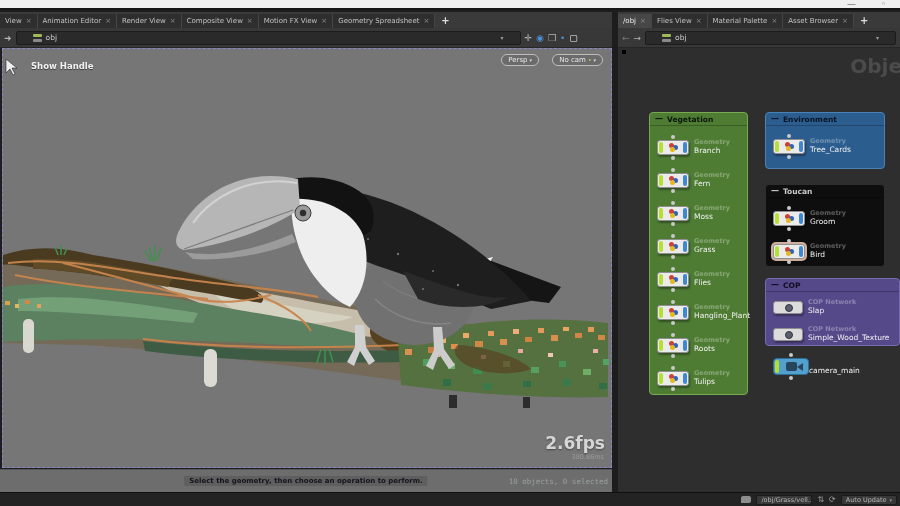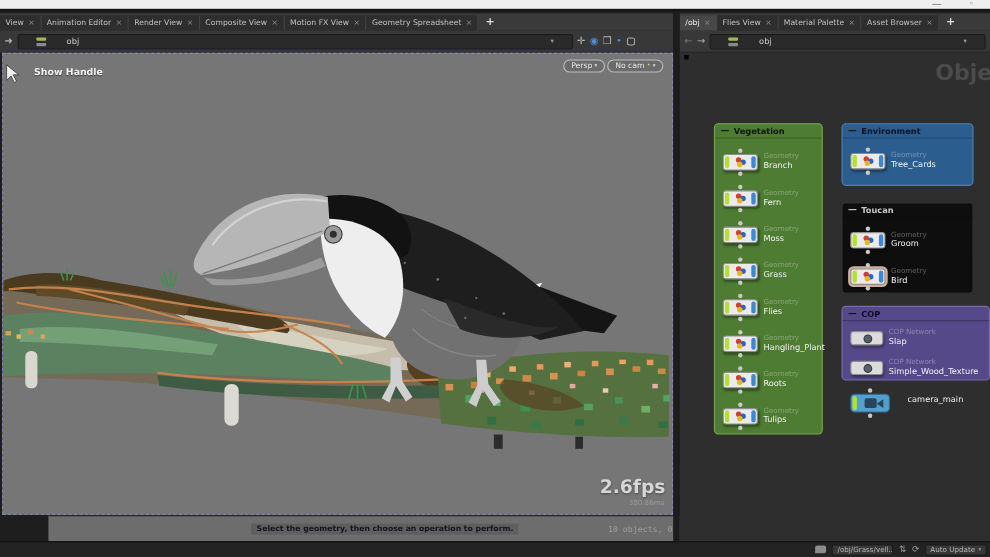--- a/index.html
+++ b/index.html
@@ -14,41 +14,41 @@
   
   .tabbar { top:12px; height:16px; background:#3a3a3a; display:flex; align-items:flex-end; overflow:hidden; }
   .tab { height:14px; background:#2e2e2e; border-right:1px solid #454545; color:#c3c3c3;
          font-size:7px; line-height:14px; padding:0 5px; display:flex; gap:4px; align-items:center; white-space:nowrap; }
   .tab .x { color:#8a8a8a; font-size:7px; }
   .tab.active { background:#474747; color:#eee; }
   .plusbtn { color:#ddd; font-size:10px; line-height:14px; padding:0 6px; font-weight:bold; }
   .toolbar { top:28px; height:20px; background:#383838; border-bottom:1px solid #262626;
              display:flex; align-items:center; gap:4px; padding:0 4px; }
   .pathfield { height:14px; background:#2a2a2a; border:1px solid #1c1c1c; border-radius:2px;
-               display:flex; align-items:center; gap:19px; padding:0 16px; color:#cfcfcf; font-size:7.5px; flex:1; }
+               display:flex; align-items:center; gap:4px; padding:0 16px; color:#cfcfcf; font-size:7.5px; flex:1; }
   .nodeico { width:9px; height:8px; position:relative; flex:none; }
   .nodeico i { position:absolute; left:0; width:9px; height:3px; border-radius:1px; display:block; }
   .nodeico i.a { top:0; background:#9fb85a; }
   .nodeico i.b { bottom:0; background:#8a8a8a; }
   .caret { margin-left:auto; color:#9a9a9a; font-size:6px; }
   .tbico { color:#b5b5b5; font-size:9px; line-height:18px; flex:none; }
 
   
   #viewport { left:2px; top:48px; width:610px; height:420px; background:#767676;
               border:1px dashed #8787c6; }
   #show-handle { left:28px; top:12px; color:#f2f2f2; font-size:8.5px; font-weight:bold; text-shadow:0 1px 1px rgba(0,0,0,.5); }
   .vp-pill { top:5px; height:12px; border:1px solid #bdbdbd; border-radius:7px; background:rgba(90,90,90,.35);
              color:#e8e8e8; font-size:7px; line-height:10px; padding:0 6px; display:flex; align-items:center; gap:2px; }
   .vp-pill .c { font-size:5px; color:#ddd; }
   .vp-pill .dot { color:#d8c85a; font-size:6px; }
   #fps { right:6px; bottom:14px; color:#d6d6d6; font-size:17px; font-weight:bold; text-shadow:0 1px 2px rgba(0,0,0,.4); }
   #frametime { right:7px; bottom:6px; color:#9b9b9b; font-size:6.5px; }
 
   
-  #hintbar { left:0; top:469px; width:612px; height:23px; background:#6d6d6d; border-top:1px solid #575757;margin-left:44px; }
+  #hintbar { left:0; top:469px; width:612px; height:23px; background:#6d6d6d; border-top:1px solid #575757; }
   #hint { left:50%; top:6px; transform:translateX(-50%); background:#5f5f5f; color:#14141e;
           font-size:7px; font-weight:bold; padding:1px 5px; white-space:nowrap; }
   #selstatus { right:4px; top:7px; color:#9aa09e; font-size:7.5px; font-family:"DejaVu Sans Mono", monospace; }
 
   
   #divider { left:612px; top:12px; width:6px; height:480px; background:#1d1d1d; }
 
   
   #rpane { left:618px; top:12px; width:282px; height:480px; }
   #network { left:0; top:36px; width:282px; height:444px; background:#2e2e2e; overflow:hidden; }
@@ -64,41 +64,41 @@
   #g-tou  { left:147px; top:136px; width:120px; height:83px;  background:#0e0e0e; border:1px solid #2e2e2e; }
   #g-cop  { left:147px; top:230px; width:135px; height:68px;  background:#55498a; border:1px solid #776bb0; }
   #g-veg .ghead, #g-env .ghead, #g-cop .ghead { color:#0c140a; }
   #g-env .ghead { color:#081220; }
   #g-cop .ghead { color:#100c20; }
   #g-tou .ghead { color:#c9c9c9; }
 
   .nrow { display:flex; align-items:center; gap:5px; height:33px; padding-left:7px; }
   .nrow.sm { height:27px; }
   .nlbl { display:flex; flex-direction:column; line-height:1.15; min-width:0; }
-  .ntype { font-size:6.5px; color:rgba(255,255,255,.32); white-space:nowrap; }
+  .ntype { font-size:6.5px; color:rgba(255,255,255,.32); white-space:nowrap;font-weight:bold; }
   .nname { font-size:7.5px; color:#f2f2f2; white-space:nowrap; }
 
   .gicon { position:relative; width:32px; height:15px; background:#ebebeb; border:1px solid #8f8f8f;
            border-radius:3px; flex:none; box-shadow:1px 2px 2px rgba(0,0,0,.35); }
   .gicon .ls { position:absolute; left:1px; top:1px; bottom:1px; width:4px; border-radius:2px; background:#b5e032; }
   .gicon .rs { position:absolute; right:1px; top:1px; bottom:1px; width:4px; border-radius:2px; background:#3f87d0; }
   .gicon .d1,.gicon .d2,.gicon .d3 { position:absolute; width:5px; height:5px; border-radius:50%; }
   .gicon .d1 { left:11px; top:2px;  background:#d04030; }
   .gicon .d2 { left:15px; top:4px;  background:#3060c0; }
   .gicon .d3 { left:12px; top:6px;  background:#e5b81e; }
   .pin { position:absolute; left:50%; margin-left:-2px; width:4px; height:4px; border-radius:50%; background:#c9c9c9; }
   .pin.t { top:-6px; } .pin.b { bottom:-6px; }
   .gicon.sel { box-shadow:0 0 0 2px #cfae9e, 1px 2px 2px rgba(0,0,0,.35); }
 
   .copicon { position:relative; width:30px; height:13px; background:#dcdcdc; border:1px solid #8f8f8f;
              border-radius:3px; flex:none; box-shadow:1px 2px 2px rgba(0,0,0,.35); }
   .copicon .sph { position:absolute; left:11px; top:2px; width:8px; height:8px; border-radius:50%;
                   background:#5a5f6e; border:1px solid #33363f; }
 
-  #camrow { left:155px; top:310px; display:flex; align-items:flex-start; gap:16px; }
+  #camrow { left:155px; top:310px; display:flex; align-items:flex-end; gap:0; }
   .camicon { position:relative; width:36px; height:17px; background:#53a0cf; border:1px solid #2d6f98;
              border-radius:4px; flex:none; }
   .camicon .ls { position:absolute; left:1px; top:1px; bottom:1px; width:4px; border-radius:2px; background:#b5e032; }
   .camicon .bodyg { position:absolute; left:12px; top:3px; width:11px; height:9px; background:#27455c; border-radius:2px; }
   .camicon .lens { position:absolute; left:23px; top:4px; width:0; height:0;
                    border-top:4px solid transparent; border-bottom:4px solid transparent; border-right:6px solid #27455c; }
   #camname { font-size:7.5px; color:#f0f0f0; }
 
   
   #statusbar { left:0; top:492px; width:900px; height:14px; background:#232323; border-top:1px solid #111;
@@ -280,21 +280,21 @@
 
       <path d="M352,276 L361,276 L363,298 L372,312 L366,316 L357,302 L351,317 L344,313 L352,298 Z" fill="#d0d0d0"></path>
       <path d="M430,278 L439,278 L441,300 L452,316 L446,320 L436,305 L430,321 L423,317 L431,301 Z" fill="#cccccc"></path>
     </g>
 
     <path d="M3,10 L3,24 L7,20 L10,26 L12,25 L9,19 L14,19 Z" fill="#eeeeee" stroke="#222" stroke-width="0.6"></path>
   </svg>
 
   <span id="show-handle" class="abs">Show Handle</span>
 
-  <div class="vp-pill abs" style="right:61px;">
+  <div class="vp-pill abs" style="right:72px;">
     <span>Persp</span>
     <span class="c">▾</span>
   </div>
   <div class="vp-pill abs" style="right:8px;">
     <span>No cam</span>
     <span class="dot">•</span>
     <span class="c">▾</span>
   </div>
 
   <span id="fps" class="abs">2.6fps</span>

